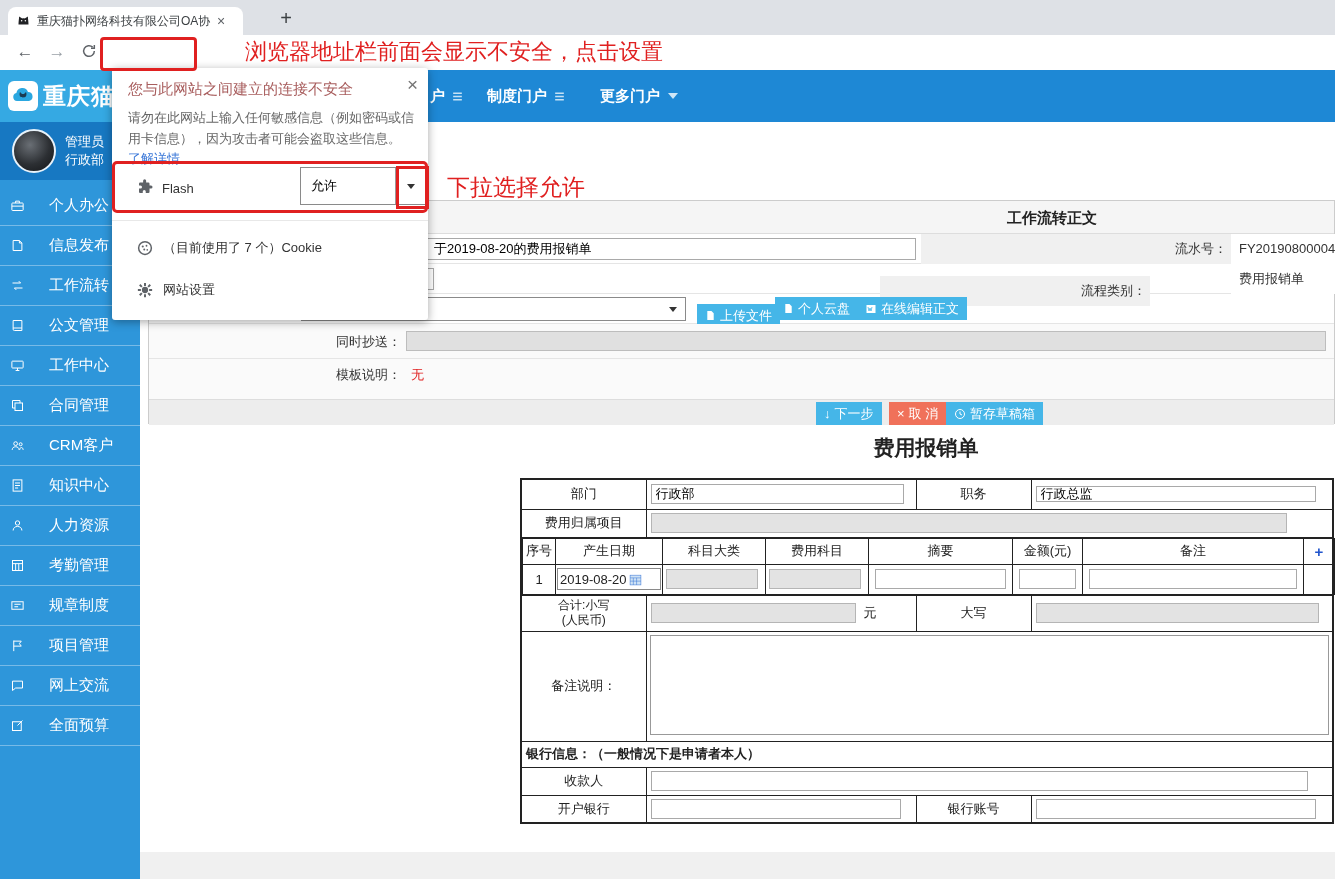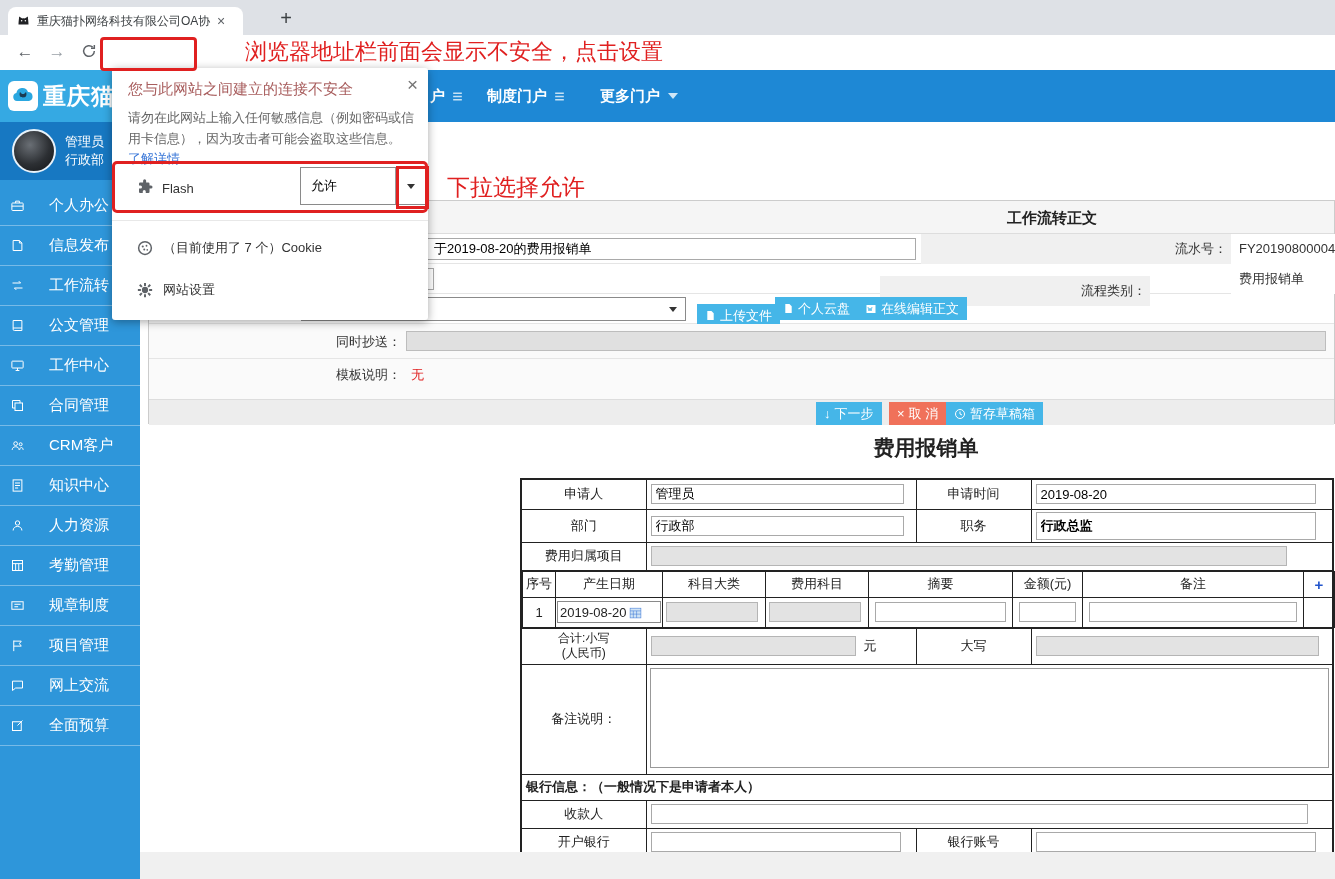--- a/index.html
+++ b/index.html
@@ -348,30 +348,24 @@
 
   <table class="xtable">
     <colgroup>
         <col style="width:125px">
         <col style="width:270px">
         <col style="width:115px">
         <col style="width:302px">
       </colgroup>
     <tbody>
       <tr style="height:30px;">
-        <td class="cell-c">申请人</td>
-        <td><input class="txt" style="width: 97%; height: 20px;" value="管理员"></td>
-        <td class="cell-c">申请时间</td>
-        <td><input class="txt" style="width: 96%; height: 20px;" value="2019-08-20"></td>
-      </tr>
-      <tr style="height:30px;">
         <td class="cell-c">部门</td>
         <td><input class="txt" style="width: 97%; height: 20px;" value="行政部"></td>
         <td class="cell-c">职务</td>
-        <td><input class="txt" style="width: 96%; height: 28px; font-weight: bold;" value="行政总监"></td>
+        <td><input class="txt" style="width: 96%; height: 16px;" value="行政总监"></td>
       </tr>
       <tr style="height:28px;">
         <td class="cell-c">费用归属项目</td>
         <td colspan="3">
             <div class="gray-input" style="width:94%;"></div>
           </td>
       </tr>
       <tr>
         <td colspan="4" style="padding:0;">
           <table class="dtable">

